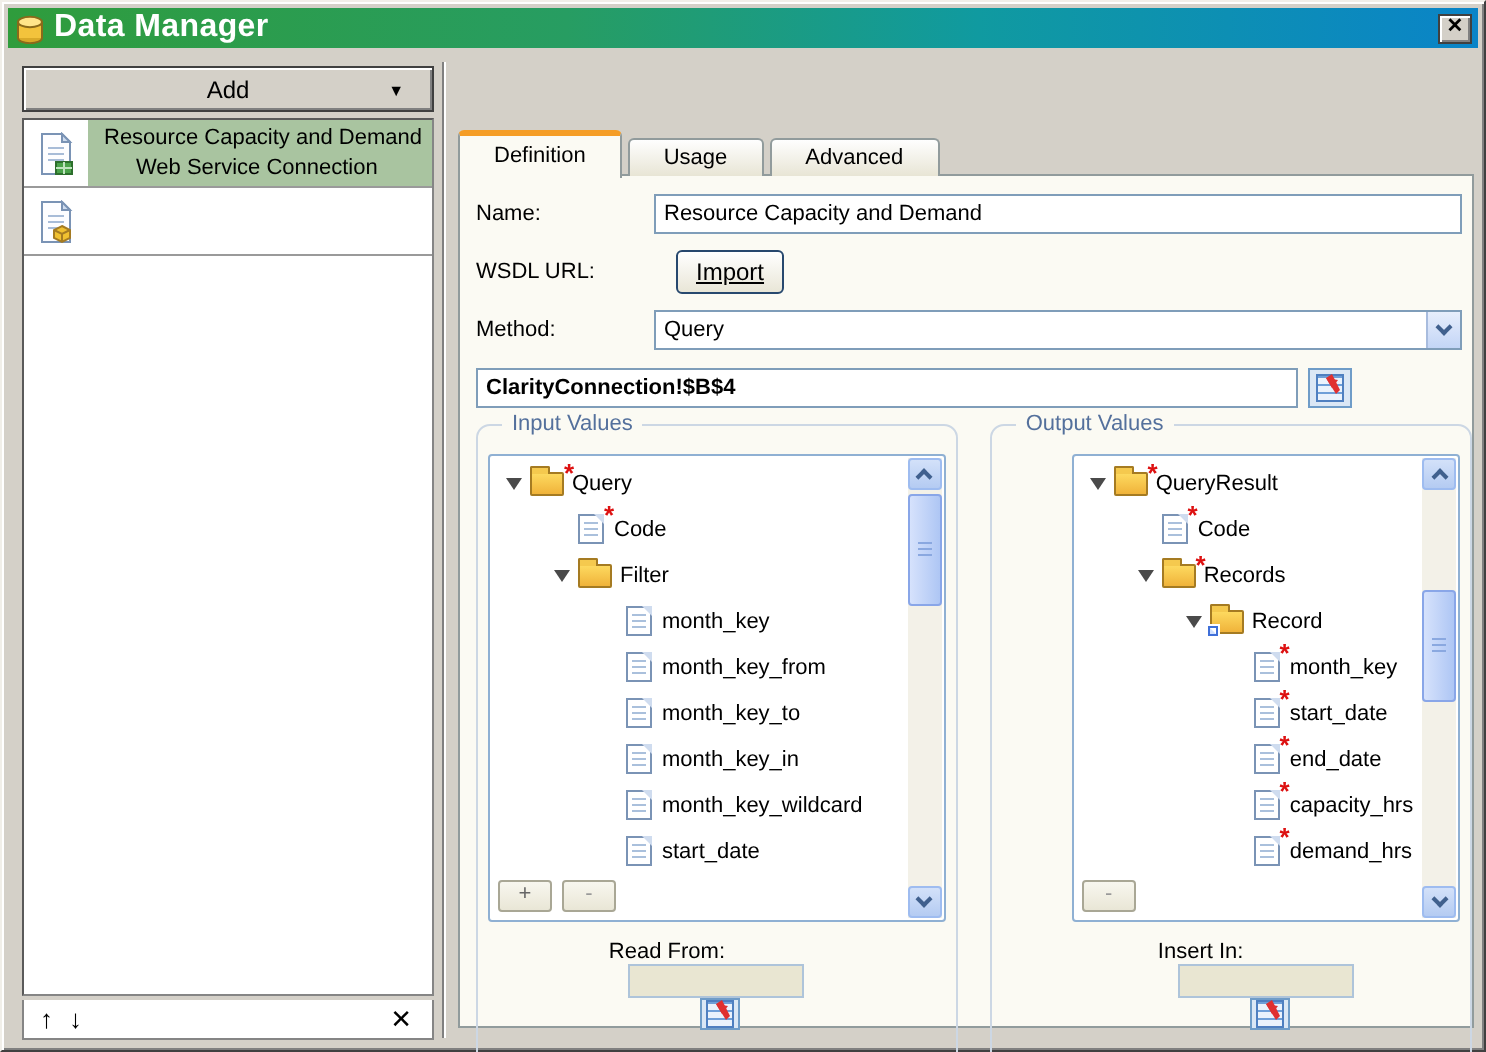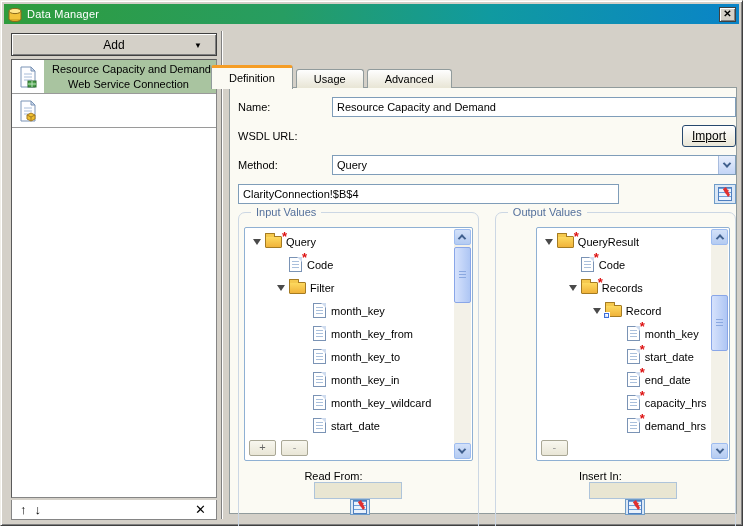--- a/index.html
+++ b/index.html
@@ -8,21 +8,21 @@
 
   .window { position:absolute; inset:0; background:#d4d0c8;
     border-top:1px solid #f1efe9; border-left:1px solid #f1efe9;
     border-right:1px solid #404040; border-bottom:1px solid #404040;
     box-shadow: inset 1px 1px 0 #fff, inset -1px -1px 0 #808080; }
 
   
   .titlebar { position:absolute; left:3px; top:3px; right:3px; height:20px;
     background:linear-gradient(90deg,#2f9c3c 0%,#279d62 38%,#109aa0 66%,#0a84c8 100%);
     display:flex; align-items:center; padding:0 3px; }
-  .titlebar .ttl { color:#fff; font-weight:normal; font-size:11px; margin-left:4px; letter-spacing:.2px; }
+  .titlebar .ttl { color:#fff; font-weight:bold; font-size:16px; margin-left:4px; letter-spacing:.2px; }
   .closebtn { margin-left:auto; width:17px; height:15px; background:#d4d0c8;
     border:1px solid #404040; box-shadow: inset 1px 1px 0 #fff, inset -1px -1px 0 #808080;
     display:flex; align-items:center; justify-content:center; font-size:10px; font-weight:bold; cursor:default; line-height:1; }
 
   
   .addbtn { position:absolute; left:10px; top:32px; width:206px; height:23px; background:#d4d0c8;
     border:1px solid #404040; box-shadow: inset 1px 1px 0 #fff, inset -1px -1px 0 #808080;
     display:flex; align-items:center; justify-content:center; font-size:12px; }
   .addbtn .caret { position:absolute; right:14px; top:7px; font-size:8px; }
 
@@ -37,30 +37,30 @@
 
   .listtools { position:absolute; left:10px; top:499px; width:206px; height:20px; background:#fff;
     border:1px solid #858585; border-top:none; display:flex; align-items:center; }
   .listtools .mv { font-size:13px; font-weight:bold; margin-left:8px; cursor:default; }
   .listtools .del { margin-left:auto; margin-right:10px; font-size:13px; cursor:default; }
 
   .vdivider { position:absolute; left:220px; top:30px; bottom:6px; width:2px;
     border-left:1px solid #808080; border-right:1px solid #fff; }
 
   
-  .tabs { position:absolute; left:210px; top:63px; height:24px; display:flex; align-items:flex-end; z-index:3; }
+  .tabs { position:absolute; left:228px; top:63px; height:24px; display:flex; align-items:flex-end; z-index:3; }
   .tab { border:1px solid #919b9c; border-bottom:none; background:linear-gradient(#fefefe,#e8e5d5);
     padding:3px 17px 3px 17px; margin-right:3px; border-radius:3px 3px 0 0; position:relative; top:0; cursor:default; }
   .tab.active { background:#fbfaf3; border-top:3px solid #f59d26; padding-top:4px; padding-bottom:5px; z-index:4; margin-bottom:-1px; }
 
   .tabpage { position:absolute; left:228px; top:86px; width:508px; height:427px;
     background:#fbfaf3; border:1px solid #919b9c; z-index:2; padding:8px 0 0 8px; }
 
   
-  .frow { display:flex; align-items:center; height:21px; margin-bottom:8px; position:relative;justify-content:space-between; }
+  .frow { display:flex; align-items:center; height:21px; margin-bottom:8px; position:relative; }
   .frow .flabel { width:89px; flex:none; }
   .txt { height:20px; border:1px solid #7f9db9; background:#fff; font-family:"Liberation Sans",sans-serif; font-size:11px; padding:0 4px; }
   .combo { height:20px; border:1px solid #7f9db9; background:#fff; display:flex; align-items:center; }
   .combo .cval { flex:1; padding:0 4px; white-space:nowrap; overflow:hidden; }
   .combo .cbtn { width:17px; height:18px; flex:none; background:linear-gradient(#e7eefc,#c3d5f6);
     border-left:1px solid #a8bcde; display:flex; align-items:center; justify-content:center; cursor:default; }
   .chev { width:6px; height:6px; border-right:2px solid #40608e; border-bottom:2px solid #40608e; transform:rotate(45deg) translate(-1px,-1px); }
   .chev.up { transform:rotate(-135deg) translate(-1px,-1px); }
   .importbtn { height:22px; padding:0 9px; margin-left:11px; background:linear-gradient(#ffffff,#e9e6d7);
     border:1px solid #27486e; border-radius:3px; font-size:12px; cursor:default;text-decoration:underline; }
@@ -204,21 +204,21 @@
       <span class="flabel">Method:</span>
       <div class="combo" style="width:404px">
         <span class="cval">Query</span>
         <span class="cbtn">
             <i class="chev"></i>
           </span>
       </div>
     </div>
 
     <div class="frow">
-      <input class="txt" style="width: 381px;" value="ClarityConnection!$B$4">
+      <input class="txt" style="width: 411px; font-weight: bold;" value="ClarityConnection!$B$4">
       <span class="pickbtn">
         <span class="gridico">
           <svg width="18" height="18">
               <path d="M6 4 l5 8 l2 -2 l-4 -8 z" fill="#e03030"></path>
               <path d="M6 4 l6 1 l-3 4 z" fill="#e03030"></path>
             </svg>
         </span>
       </span>
     </div>
 

